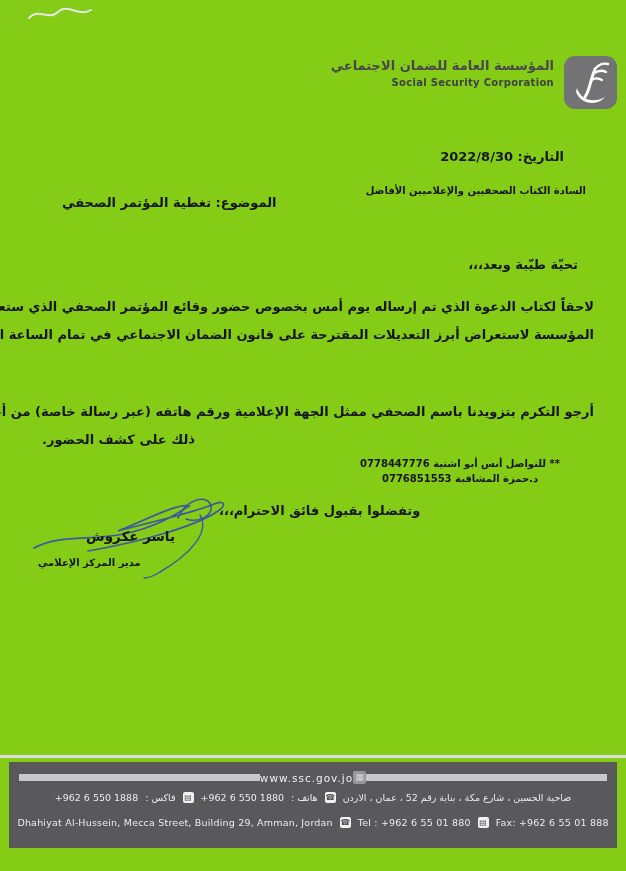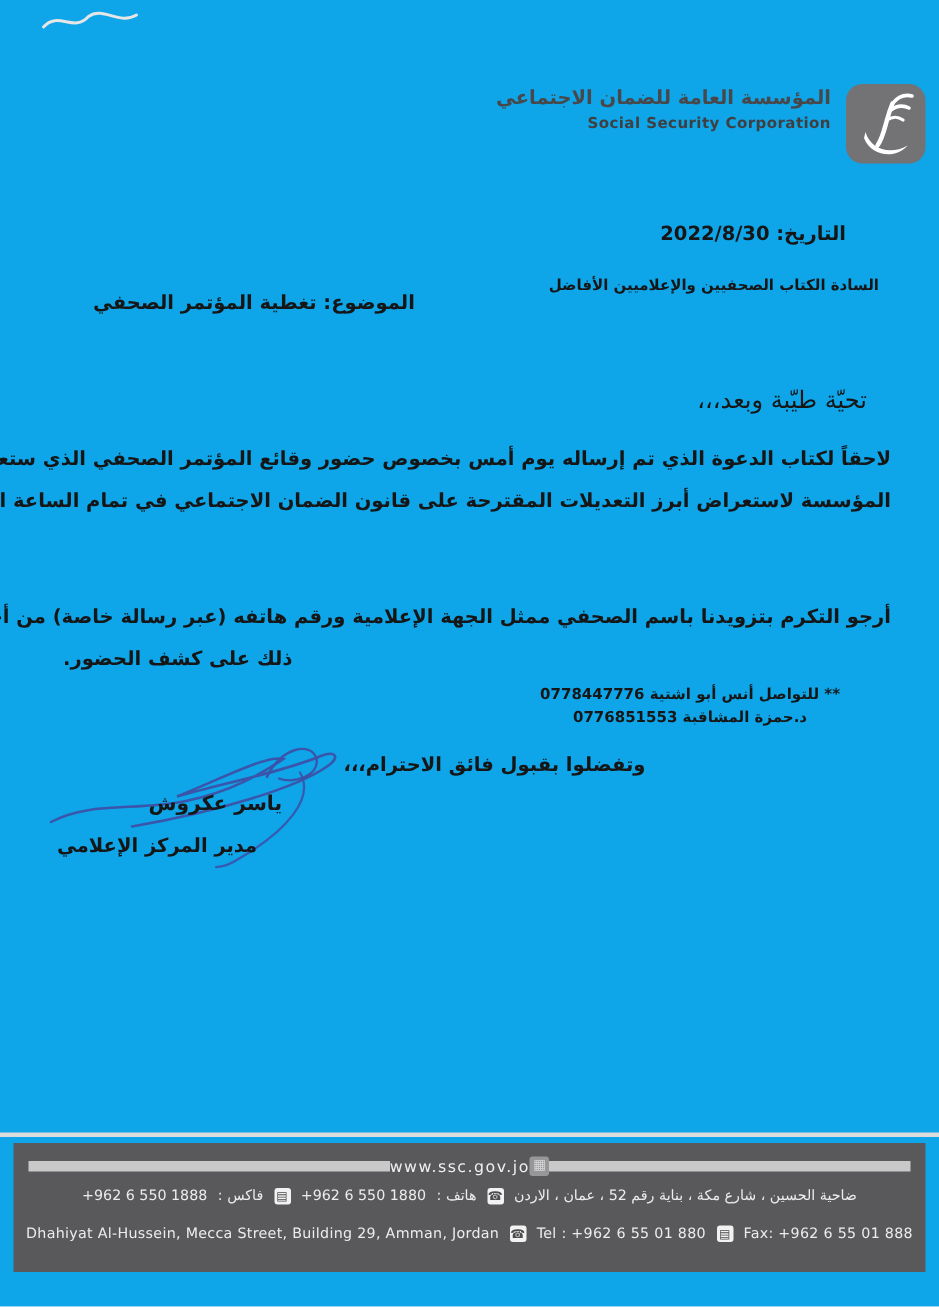--- a/index.html
+++ b/index.html
@@ -1,42 +1,42 @@
 <!DOCTYPE html>
 <html lang="ar"><head>
 <meta charset="utf-8">
 <style>
   html,body { margin:0; padding:0; background:#ffffff; }
   .page {
-    position:relative; width:626px; height:871px; background:#0ea5e9;
+    position:relative; width:626px; height:871px; background:#84cc16;
     font-family:"DejaVu Sans", sans-serif; color:#161616; overflow:hidden;
   }
   .ar { direction:rtl; unicode-bidi:embed; }
   .nowrap { white-space:nowrap; }
   .abs { position:absolute; }
 
   
   .logo-box { position:absolute; top:56px; right:9px; width:53px; height:53px;
     background:#737375; border-radius:11px; display:flex; align-items:center; justify-content:center; }
   .org-names { position:absolute; top:58px; right:72px; text-align:right; }
   .org-ar { font-size:13px; font-weight:bold; color:#48484a; }
   .org-en { font-size:10px; font-weight:bold; color:#3f3f41; letter-spacing:0.3px; margin-top:4px; }
 
   
   .date-line { top:149px; right:62px; font-size:13px; font-weight:bold; }
   .addressee { top:185px; left:40px; right:40px; text-align:right; font-size:10px; font-weight:bold; }
   .subject   { top:195px; left:62px; font-size:13px; font-weight:bold; }
-  .greeting  { top:257px; right:48px; font-size:16px; font-weight:normal; }
+  .greeting  { top:257px; right:48px; font-size:13px; font-weight:bold; }
   .bodyline  { font-size:13px; font-weight:bold; line-height:20px; }
   .r-edge { right:32px; text-align:right; }
   .l-edge { left:42px; text-align:right; }
   .contacts { top:456px; right:66px; text-align:center; font-size:10px; font-weight:bold; line-height:15px; }
-  .closing  { top:503px; left:229px; font-size:13px; font-weight:bold; }
-  .signer-name  { top:528px; left:99px; font-size:13.5px; font-weight:bold; }
-  .signer-title { top:557px; left:38px; font-size:13px; font-weight:bold; }
+  .closing  { top:503px; left:219px; font-size:13px; font-weight:bold; }
+  .signer-name  { top:528px; left:86px; font-size:13.5px; font-weight:bold; }
+  .signer-title { top:557px; left:38px; font-size:10px; font-weight:bold; }
 
   
   .pre-band { position:absolute; left:0; right:0; top:755px; height:3px; background:#dcdcdc; }
   .footer-band { position:absolute; left:9px; right:9px; top:762px; height:86px; background:#59595b; }
   .site-row { position:absolute; left:10px; right:10px; top:9px; display:flex; align-items:center; gap:0; }
   .site-bar { flex:1; height:7px; background:#c9c9c9; }
   .site-text { color:#efefef; font-size:10.5px; letter-spacing:1px; }
   .globe { width:13px; height:13px; background:#97979a; border-radius:2px; color:#d8d8da;
     font-size:9px; line-height:13px; text-align:center; }
   .addr-row { position:absolute; left:0; right:0; display:flex; align-items:center;

